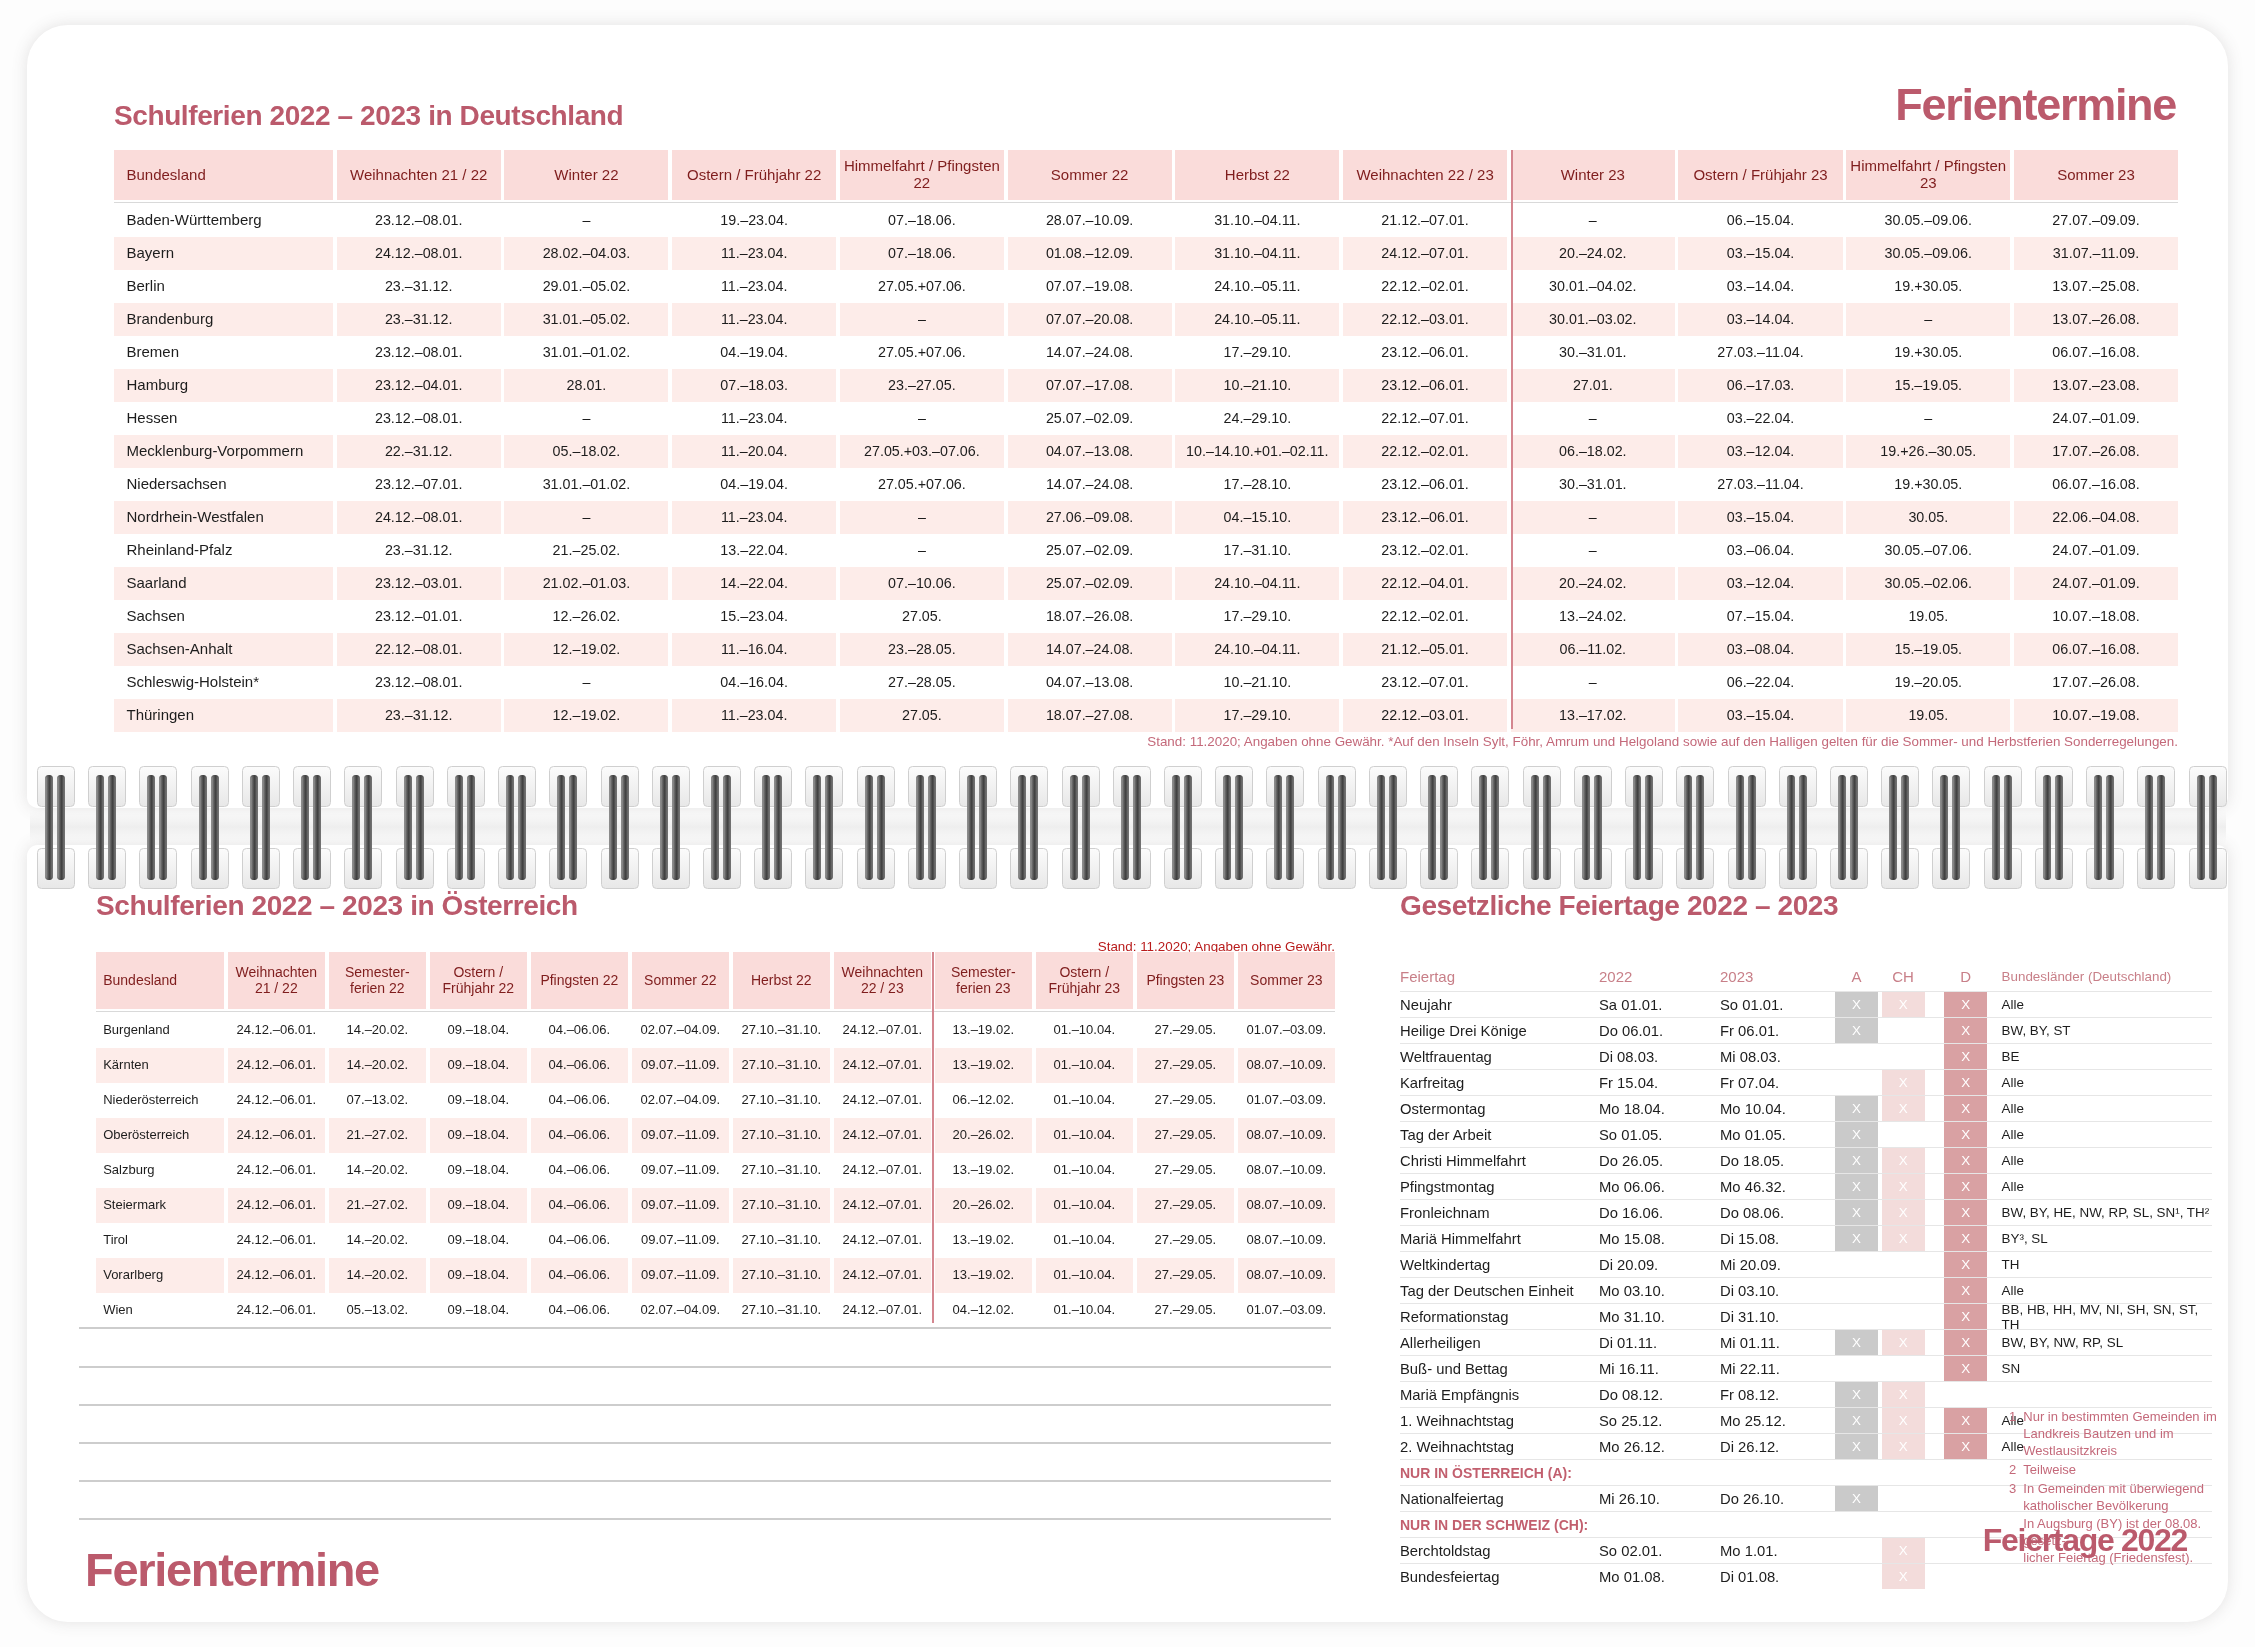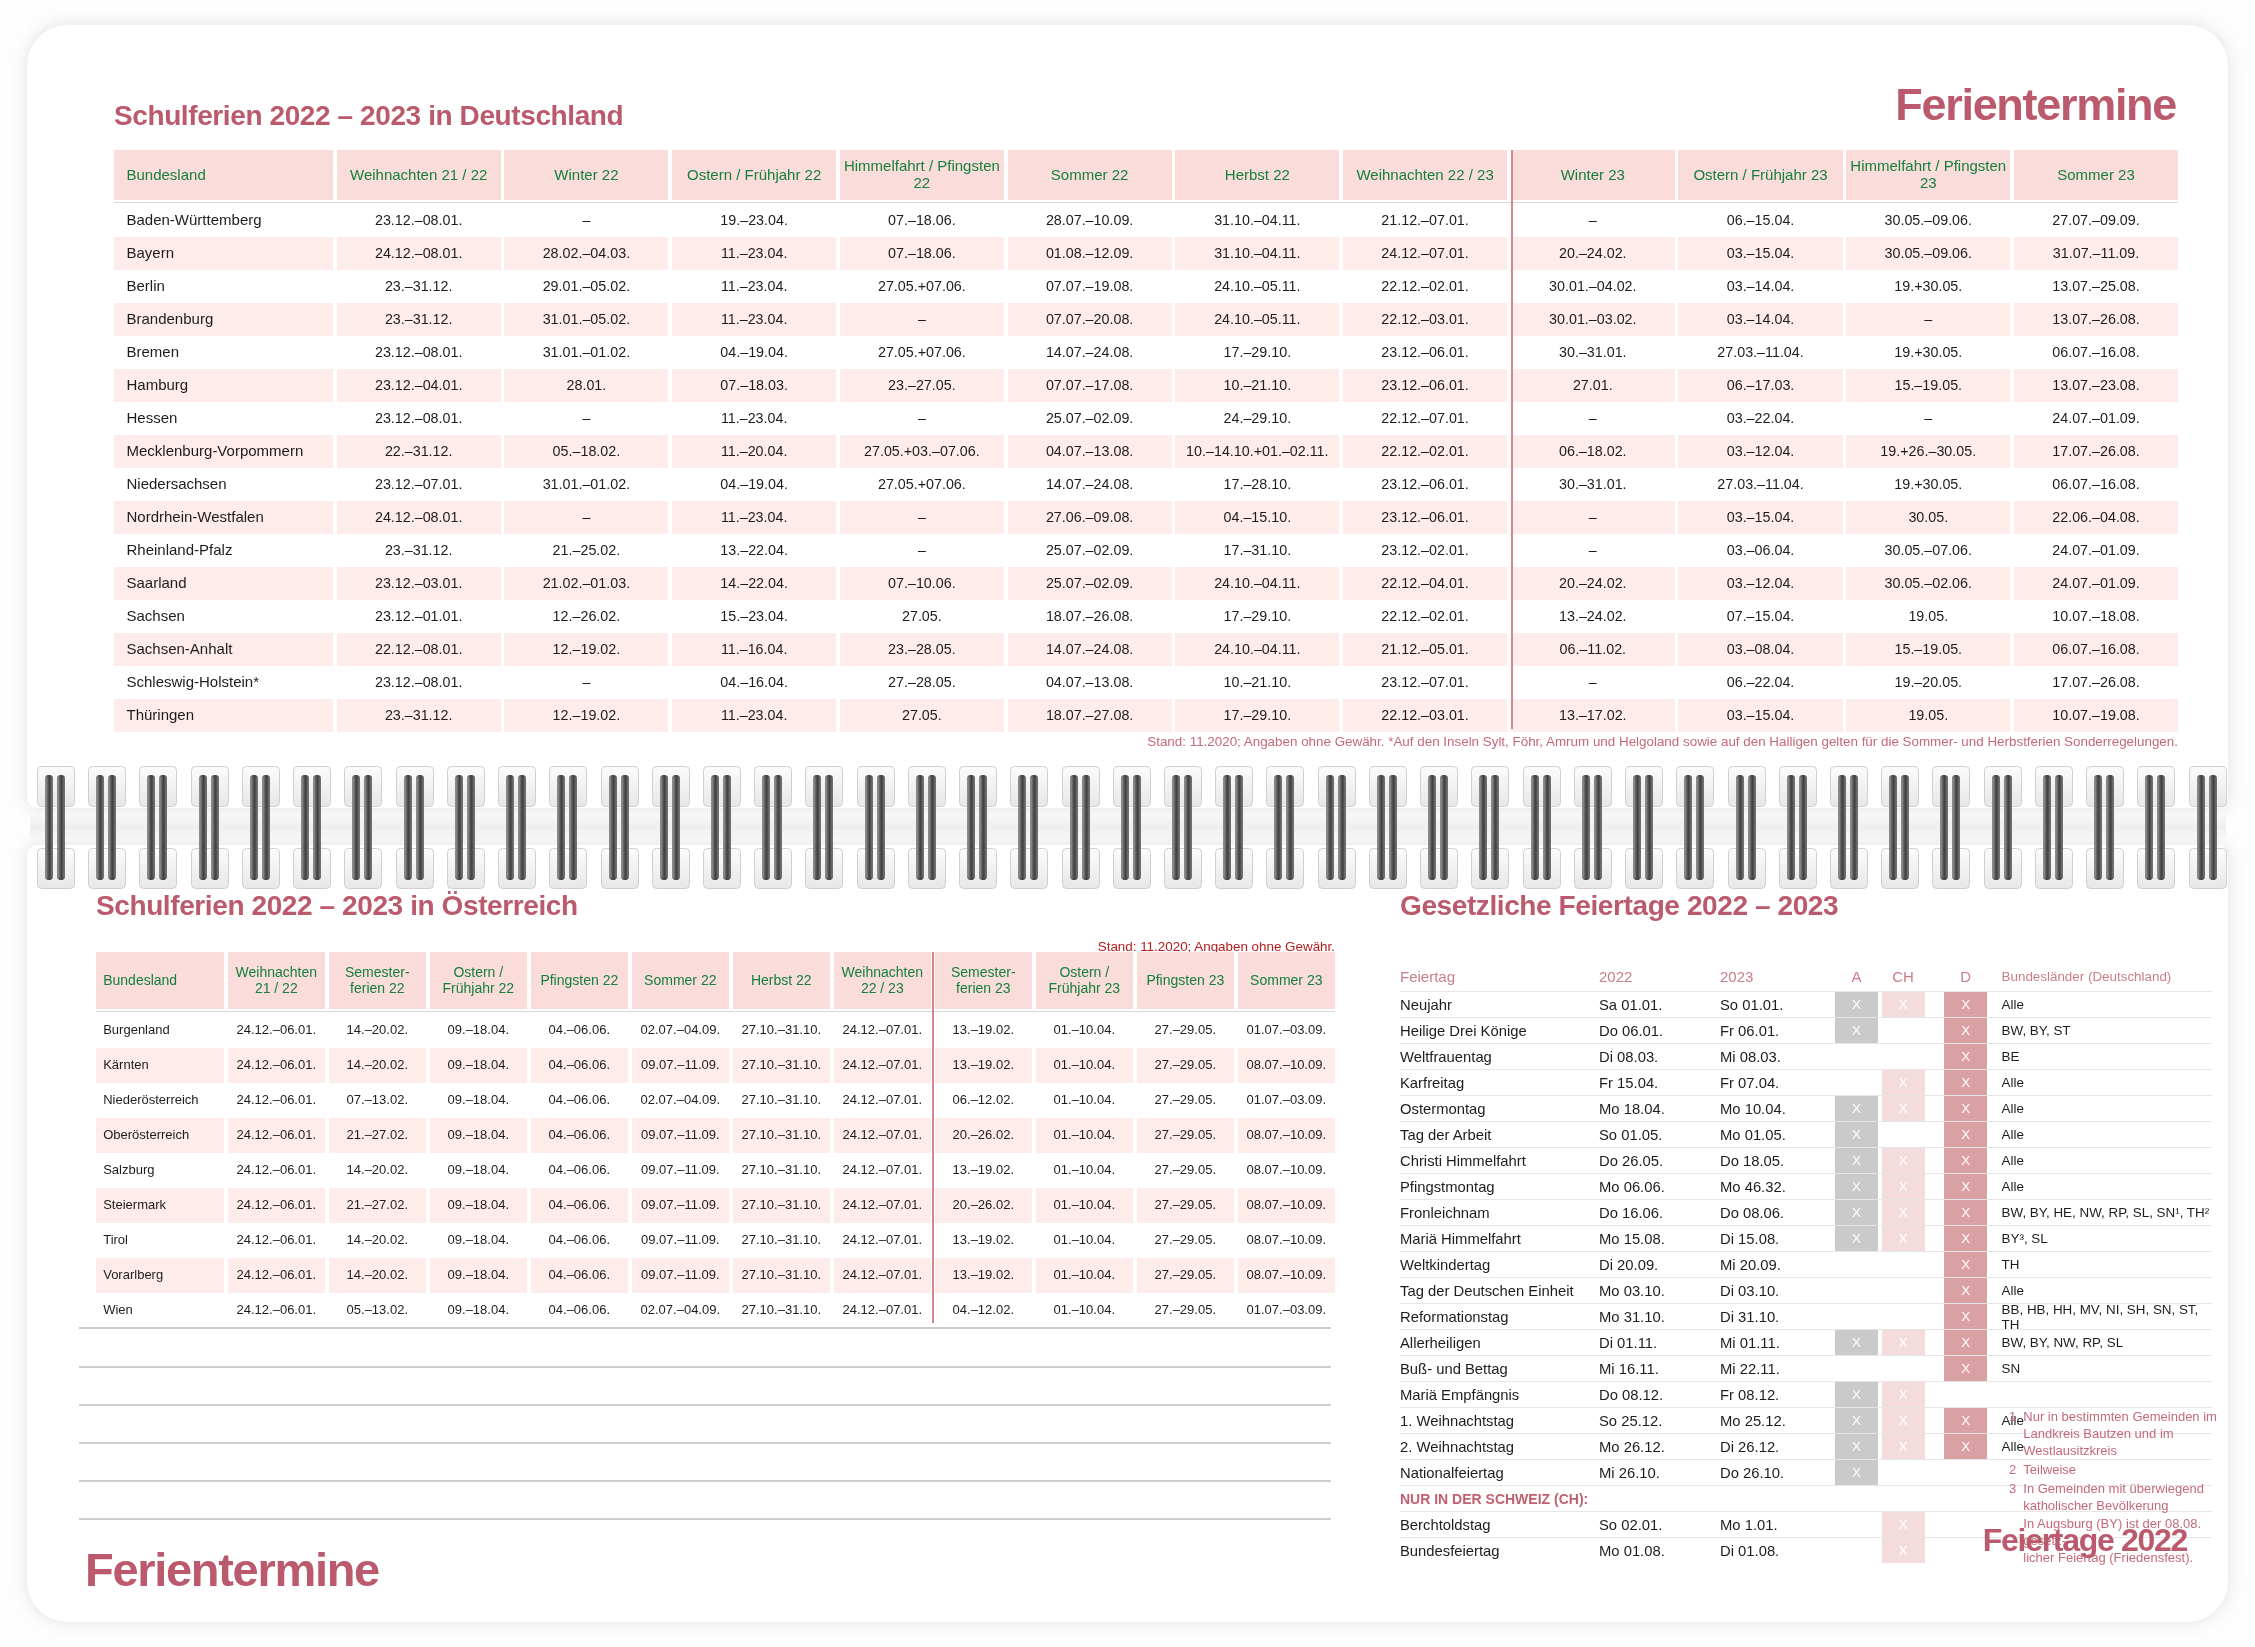--- a/index.html
+++ b/index.html
@@ -23,21 +23,21 @@
   .ftable{position:absolute;}
   #de-table{left:114px;top:150px;width:2064px;}
   #at-table{left:96px;top:952px;width:1239px;}
   .trow{display:flex;gap:3.6px;}
   .trow .c{flex:1;display:flex;align-items:center;justify-content:center;
     font-size:14.3px;color:#1d1d1d;text-align:center;white-space:pre-line;line-height:1.12;}
   #de-table .c.land{flex:0 0 219px;justify-content:flex-start;padding-left:12.5px;box-sizing:border-box;font-size:15px;}
   #at-table .c.land{flex:0 0 128px;justify-content:flex-start;padding-left:7.2px;box-sizing:border-box;font-size:14.3px;}
   #at-table .trow .c{font-size:13px;}
   .head-wrap{border-bottom:0.9px solid #d9d9d9;padding-bottom:1.8px;margin-bottom:0.9px;}
-  .hrow .c{background:#fadcda;color:#15803d;}
+  .hrow .c{background:#fadcda;color:#7f1d1d;}
   #de-table .hrow .c{height:50px;font-size:15px;}
   #at-table .hrow .c{height:57px;font-size:14px;}
   #de-table .drow{height:33px;}
   #at-table .drow{height:35px;}
   .drow.pink .c{background:#fdece9;}
   .vdivider{position:absolute;width:1.8px;background:#d4868f;}
   #de-divider{left:1511px;top:150px;height:579px;}
   #at-divider{left:932px;top:952px;height:371px;}
   #de-footnote{position:absolute;left:114px;top:734px;width:2064px;text-align:right;
     font-size:13.4px;color:#c4697a;}
@@ -995,20 +995,23 @@
         <div class="hc hc-d22">Mo 26.12.</div>
         <div class="hc hc-d23">Di 26.12.</div>
         <div class="hc xcell xa">X</div>
         <div class="gap4"></div>
         <div class="hc xcell xch">X</div>
         <div class="gap22"></div>
         <div class="hc xcell xd">X</div>
         <div class="gap16"></div>
         <div class="hc hc-laender">Alle</div>
       </div>
+      <div class="hrow3 section">
+        <div class="sec-label">NUR IN ÖSTERREICH (A):</div>
+      </div>
       <div class="hrow3">
         <div class="hc hc-name">Nationalfeiertag</div>
         <div class="hc hc-d22">Mi 26.10.</div>
         <div class="hc hc-d23">Do 26.10.</div>
         <div class="hc xcell xa">X</div>
         <div class="gap4"></div>
         <div class="hc xcell"></div>
         <div class="gap22"></div>
         <div class="hc xcell"></div>
         <div class="gap16"></div>

